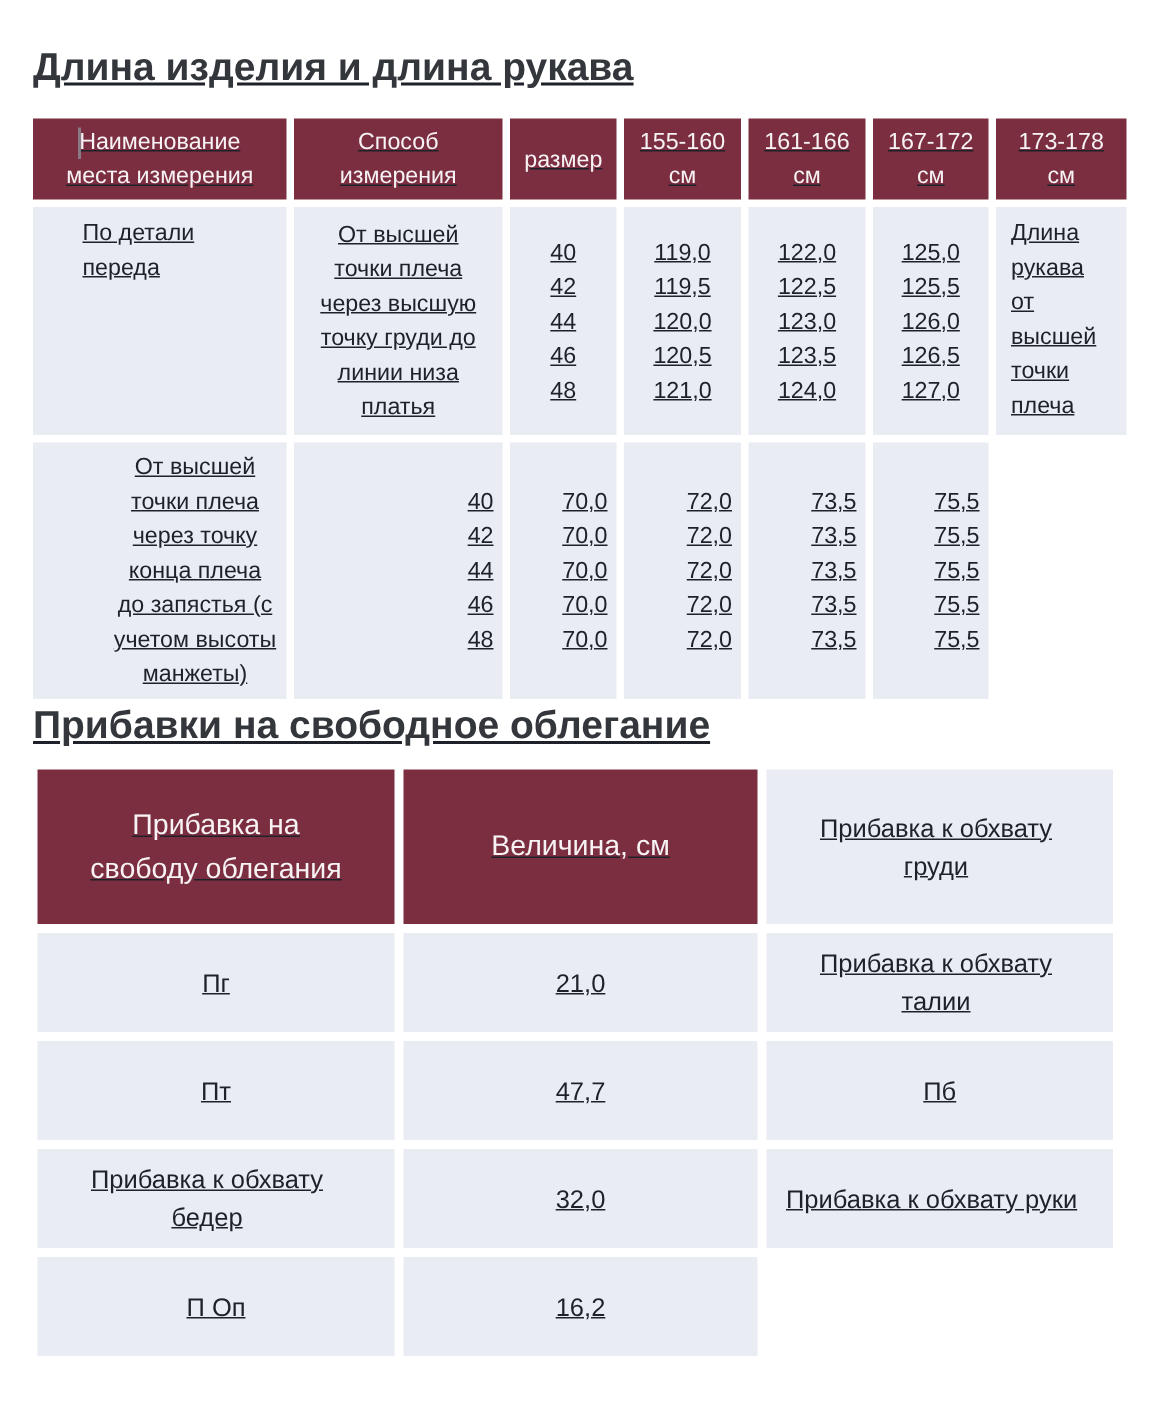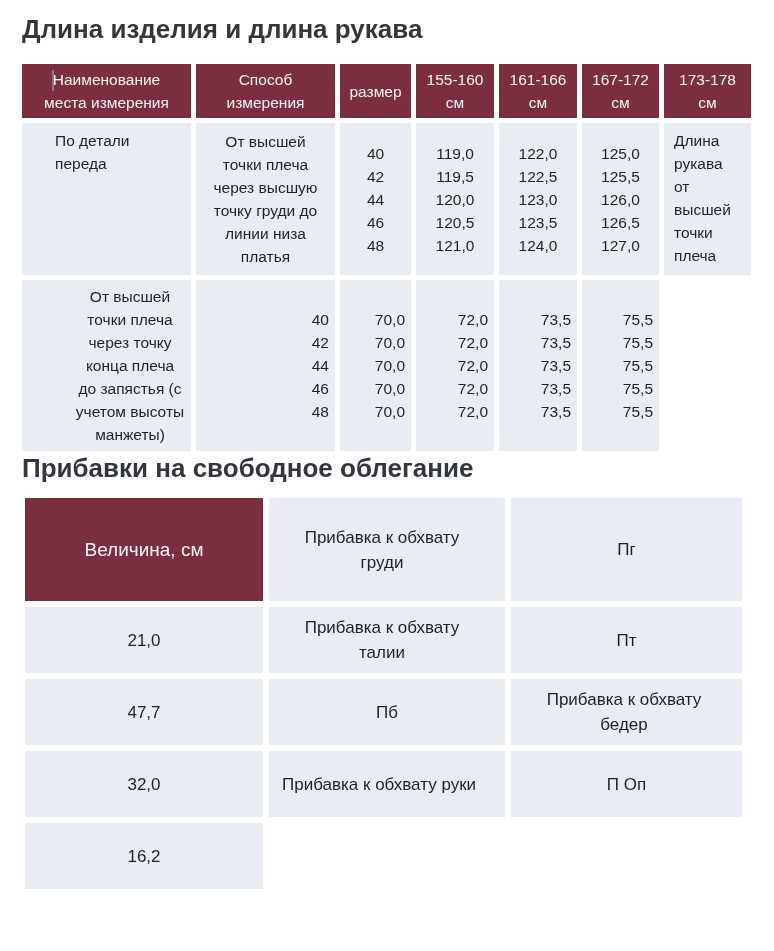--- a/index.html
+++ b/index.html
@@ -10,21 +10,21 @@
     --header-text:#f7f3f4;
   }
   *{box-sizing:border-box;}
   html,body{margin:0;padding:0;background:#ffffff;}
   body{
     width:774px;height:951px;
     font-family:"Liberation Sans","DejaVu Sans",sans-serif;
     color:var(--cell-text);
     overflow:hidden;
   }
-  .page{padding:12px 0 0 22px;}
+  .page{padding:27px 0 0 22px;text-decoration:underline;}
 
   h1.section-title{
     margin:0;
     font-size:26px;
     line-height:34px;
     font-weight:700;
     color:var(--heading-color);
   }
   .title-2{margin-top:75px;}
 
@@ -188,20 +188,23 @@
 75,5
 75,5
 75,5</div>
   </div>
 
   <h1 class="section-title title-2">Прибавки на свободное облегание</h1>
 
   <div class="t2">
 
     <div class="cell head">
+      <span>Прибавка на свободу облегания</span>
+    </div>
+    <div class="cell head">
       <span>Величина, см</span>
     </div>
 
     <div class="cell label">
       <span>Прибавка к обхвату груди</span>
     </div>
     <div class="cell">Пг</div>
     <div class="cell">21,0</div>
 
     <div class="cell label">

